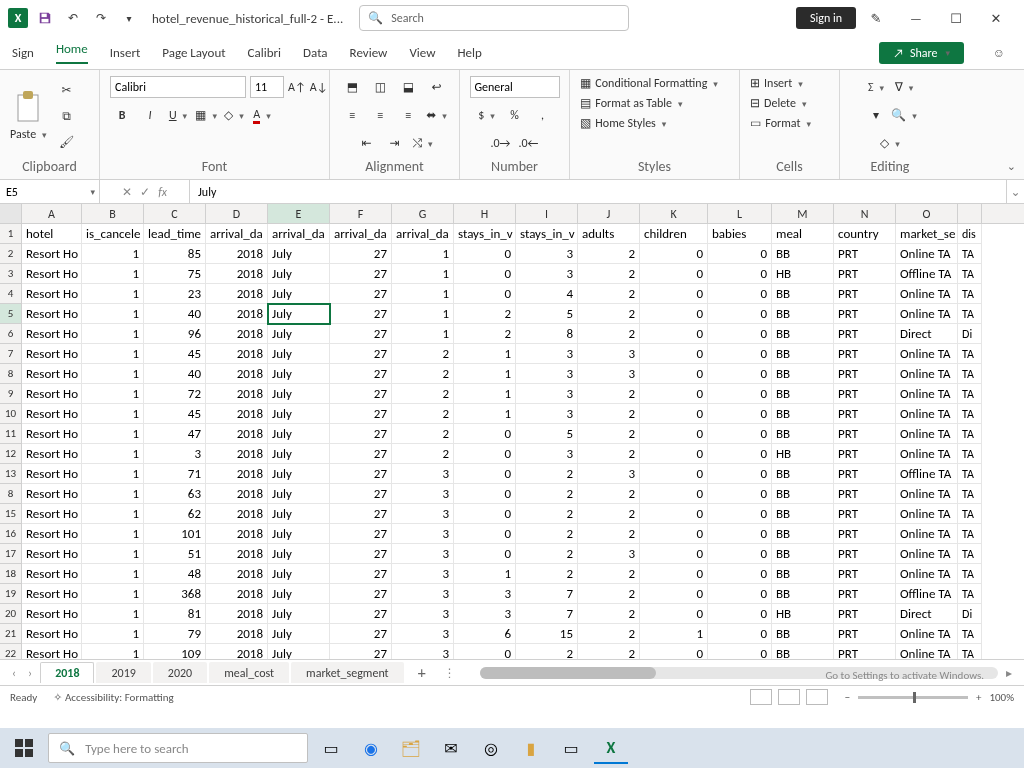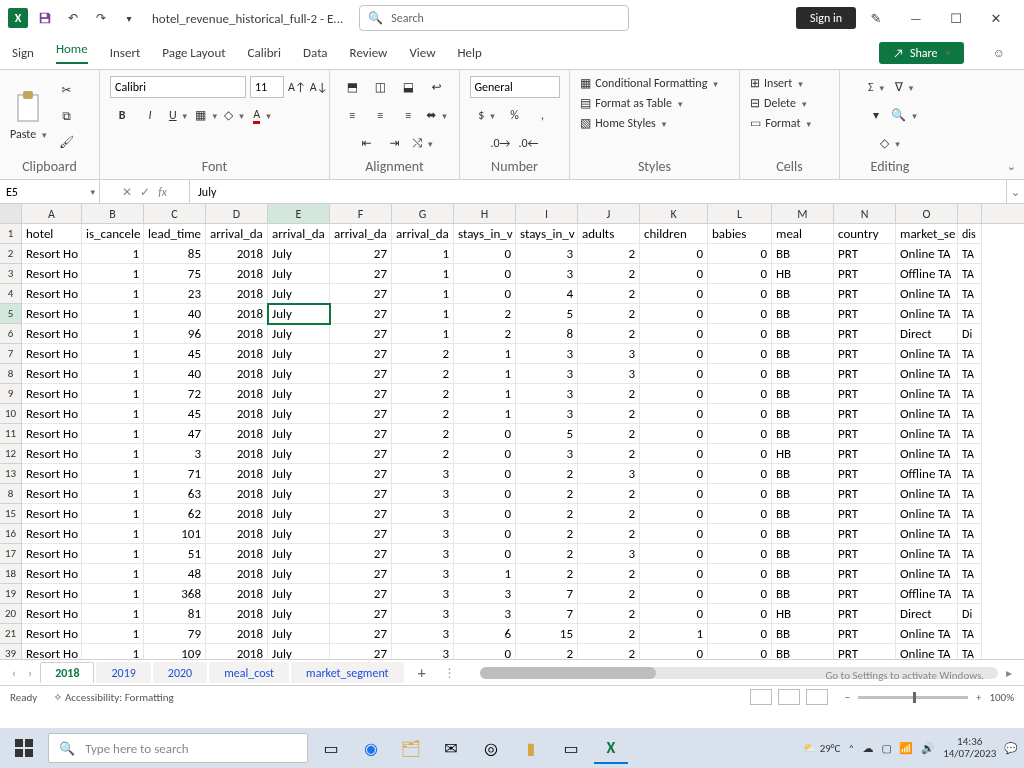--- a/index.html
+++ b/index.html
@@ -52,21 +52,21 @@
 .gbody { height: 436px; overflow: hidden; }
 .grow { display: flex; height: 20px; }
 .rhdr { width: 22px; background: #f3f2f1; border-right: 1px solid #d0d0d0; border-bottom: 1px solid #d0d0d0; text-align: center; line-height: 20px; font-size: 11px; color: #333; }
 .cell { border-right: 1px solid #e6e6e6; border-bottom: 1px solid #e6e6e6; padding: 0 4px; line-height: 20px; overflow: hidden; white-space: nowrap; }
 .cell.num { text-align: right; }
 .cell.active { outline: 2px solid #0e7641; outline-offset: -1px; background: #fff; z-index: 2; position: relative; }
 .colhdr.sel, .rhdr.sel { background: #d4e7dc; }
 
 
 .sheetbar { height: 26px; display: flex; align-items: center; padding: 0 8px; gap: 4px; border-bottom: 1px solid #d0d0d0; }
-.stab { padding: 3px 14px; font-size: 12px; color: #1d4ed8; border: 1px solid transparent; border-bottom: none; cursor: pointer; background: #f3f2f1; border-radius: 2px 2px 0 0;}
+.stab { padding: 3px 14px; font-size: 12px; color: #404040; border: 1px solid transparent; border-bottom: none; cursor: pointer; background: #f3f2f1; border-radius: 2px 2px 0 0;}
 .stab.active { background: #fff; border-color: #d0d0d0; font-weight: 600; color: #0e7641;}
 .sheetbar .nav { color: #888; padding: 0 4px; cursor: pointer; }
 .sheetbar .add { padding: 0 10px; font-size: 16px; color: #666; cursor: pointer; }
 .sheetbar .scroll { flex: 1; margin-left: 16px; height: 12px; background: #e6e6e6; border-radius: 6px; position: relative; }
 .sheetbar .scroll .thumb { position: absolute; left: 0; top: 0; height: 100%; width: 34%; background: #bdbdbd; border-radius: 6px; }
 
 
 .status { height: 22px; display: flex; align-items: center; padding: 0 10px; font-size: 11px; color: #555; gap: 16px; }
 .status .views { margin-left: auto; display: flex; gap: 6px; }
 .status .vbtn { width: 22px; height: 16px; border: 1px solid #bbb; }
@@ -692,21 +692,21 @@
         <div class="cell num" style="width: 62px;">15</div>
         <div class="cell num" style="width: 62px;">2</div>
         <div class="cell num" style="width: 68px;">1</div>
         <div class="cell num" style="width: 64px;">0</div>
         <div class="cell" style="width: 62px;">BB</div>
         <div class="cell" style="width: 62px;">PRT</div>
         <div class="cell" style="width: 62px;">Online TA</div>
         <div class="cell" style="width: 24px; font-size: 12px;">TA</div>
       </div>
       <div class="grow">
-        <div class="rhdr">39</div>
+        <div class="rhdr">22</div>
         <div class="cell" style="width: 60px;">Resort Ho</div>
         <div class="cell num" style="width: 62px;">1</div>
         <div class="cell num" style="width: 62px;">109</div>
         <div class="cell num" style="width: 62px;">2018</div>
         <div class="cell" style="width: 62px;">July</div>
         <div class="cell num" style="width: 62px;">27</div>
         <div class="cell num" style="width: 62px;">3</div>
         <div class="cell num" style="width: 62px;">0</div>
         <div class="cell num" style="width: 62px;">2</div>
         <div class="cell num" style="width: 62px;">2</div>
@@ -776,26 +776,13 @@
   <div class="ticon">▭</div>
   <div class="ticon" style="color:#1a73e8">◉</div>
   <div class="ticon" style="color:#d9a441">🗂</div>
   <div class="ticon">✉</div>
   <div class="ticon">◎</div>
   <div class="ticon" style="color:#d9a441">▮</div>
   <div class="ticon">▭</div>
   <div class="ticon" style="color:#0e7641;border-bottom:2px solid #0078d4">
       <b>X</b>
     </div>
-  <div class="tray">
-    <span>⛅ <span>29°C</span></span>
-    <span>˄</span>
-    <span>☁</span>
-    <span>▢</span>
-    <span>📶</span>
-    <span>🔊</span>
-    <div class="clock">
-        <div>14:36</div>
-        <div>14/07/2023</div>
-      </div>
-    <span>💬</span>
-  </div>
 </div>
 
 </body></html>

